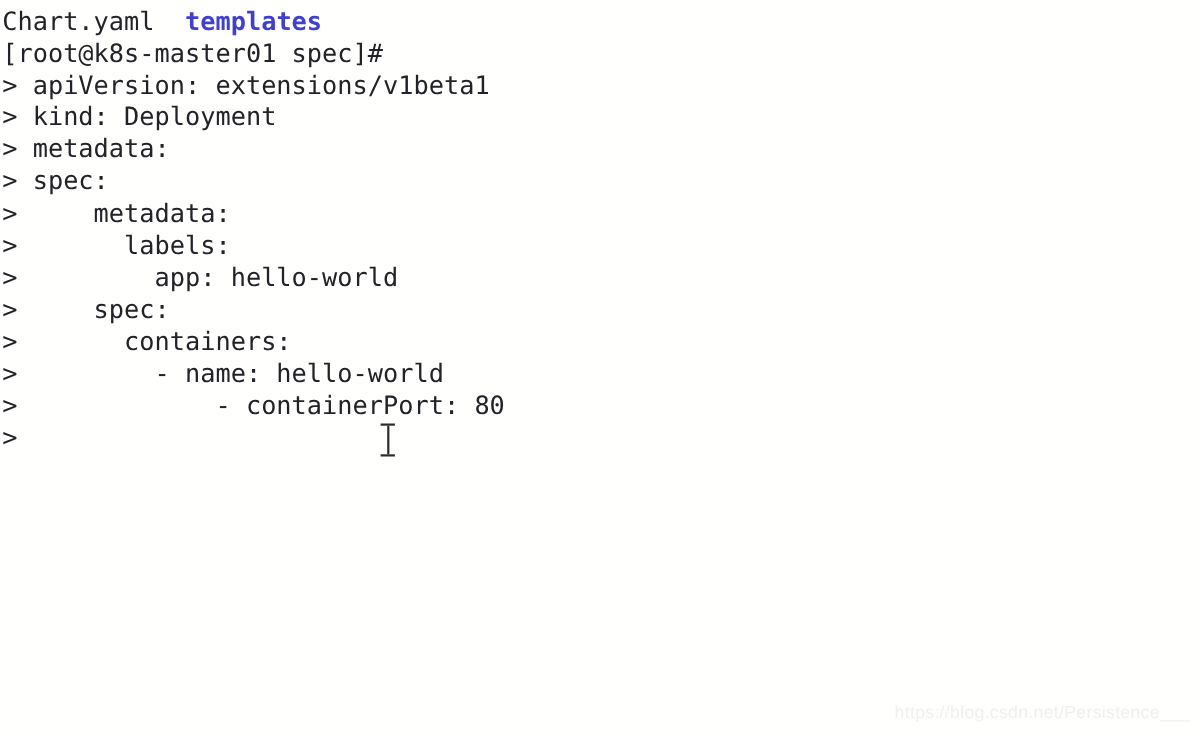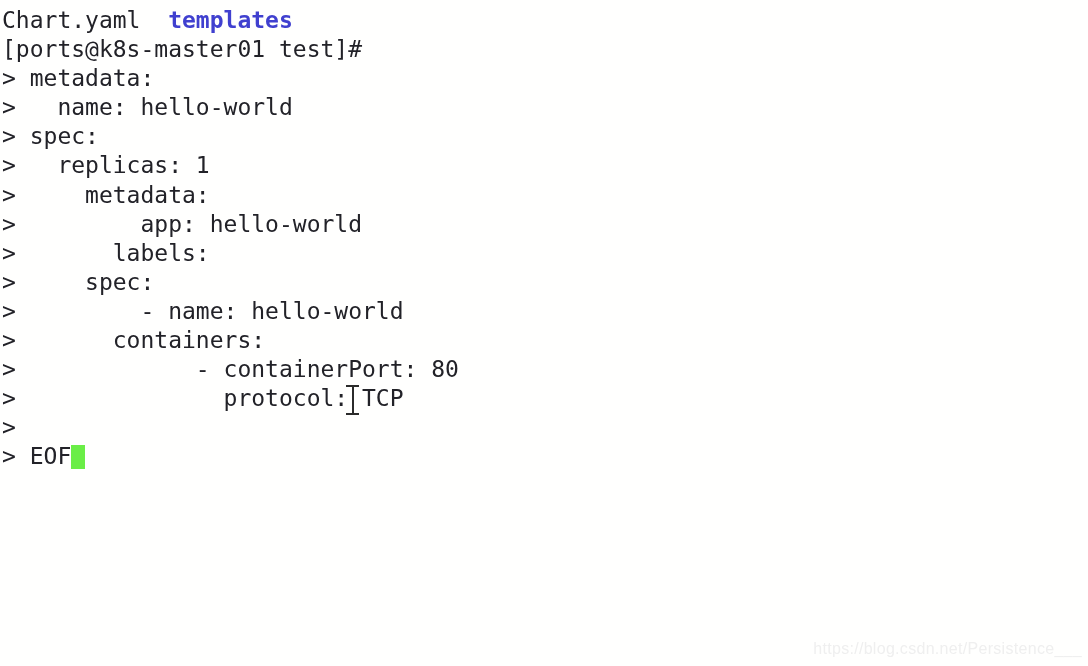--- a/index.html
+++ b/index.html
@@ -92,35 +92,33 @@
     user-select: none;
   }
 </style>
 </head>
 <body>
 
 <div id="screen">
 
   <div id="terminal">
       <div class="tline"><span class="seg c-default">Chart.yaml  </span><span class="seg c-dir">templates</span></div>
-      <div class="tline"><span class="seg c-default">[ports@k8s-master01 test]# </span></div>
+      <div class="tline"><span class="seg c-default">[root@k8s-master01 spec]# </span></div>
+      <div class="tline"><span class="seg c-default">&gt; apiVersion: extensions/v1beta1</span></div>
+      <div class="tline"><span class="seg c-default">&gt; kind: Deployment</span></div>
       <div class="tline"><span class="seg c-default">&gt; metadata:</span></div>
-      <div class="tline"><span class="seg c-default">&gt;   name: hello-world</span></div>
       <div class="tline"><span class="seg c-default">&gt; spec:</span></div>
-      <div class="tline"><span class="seg c-default">&gt;   replicas: 1</span></div>
       <div class="tline"><span class="seg c-default">&gt;     metadata:</span></div>
+      <div class="tline"><span class="seg c-default">&gt;       labels:</span></div>
       <div class="tline"><span class="seg c-default">&gt;         app: hello-world</span></div>
-      <div class="tline"><span class="seg c-default">&gt;       labels:</span></div>
       <div class="tline"><span class="seg c-default">&gt;     spec:</span></div>
+      <div class="tline"><span class="seg c-default">&gt;       containers:</span></div>
       <div class="tline"><span class="seg c-default">&gt;         - name: hello-world</span></div>
-      <div class="tline"><span class="seg c-default">&gt;       containers:</span></div>
       <div class="tline"><span class="seg c-default">&gt;             - containerPort: 80</span></div>
-      <div class="tline"><span class="seg c-default">&gt;               protocol: TCP</span></div>
       <div class="tline"><span class="seg c-default">&gt;</span></div>
-      <div class="tline"><span class="seg c-default">&gt; EOF</span><span class="cursor-block"></span></div>
     </div>
 
   <div id="mouse-cursor">
     <div class="ib-cap-top"></div>
     <div class="ib-stem"></div>
     <div class="ib-cap-bot"></div>
   </div>
 
   <div id="watermark">https://blog.csdn.net/Persistence___</div>
 

